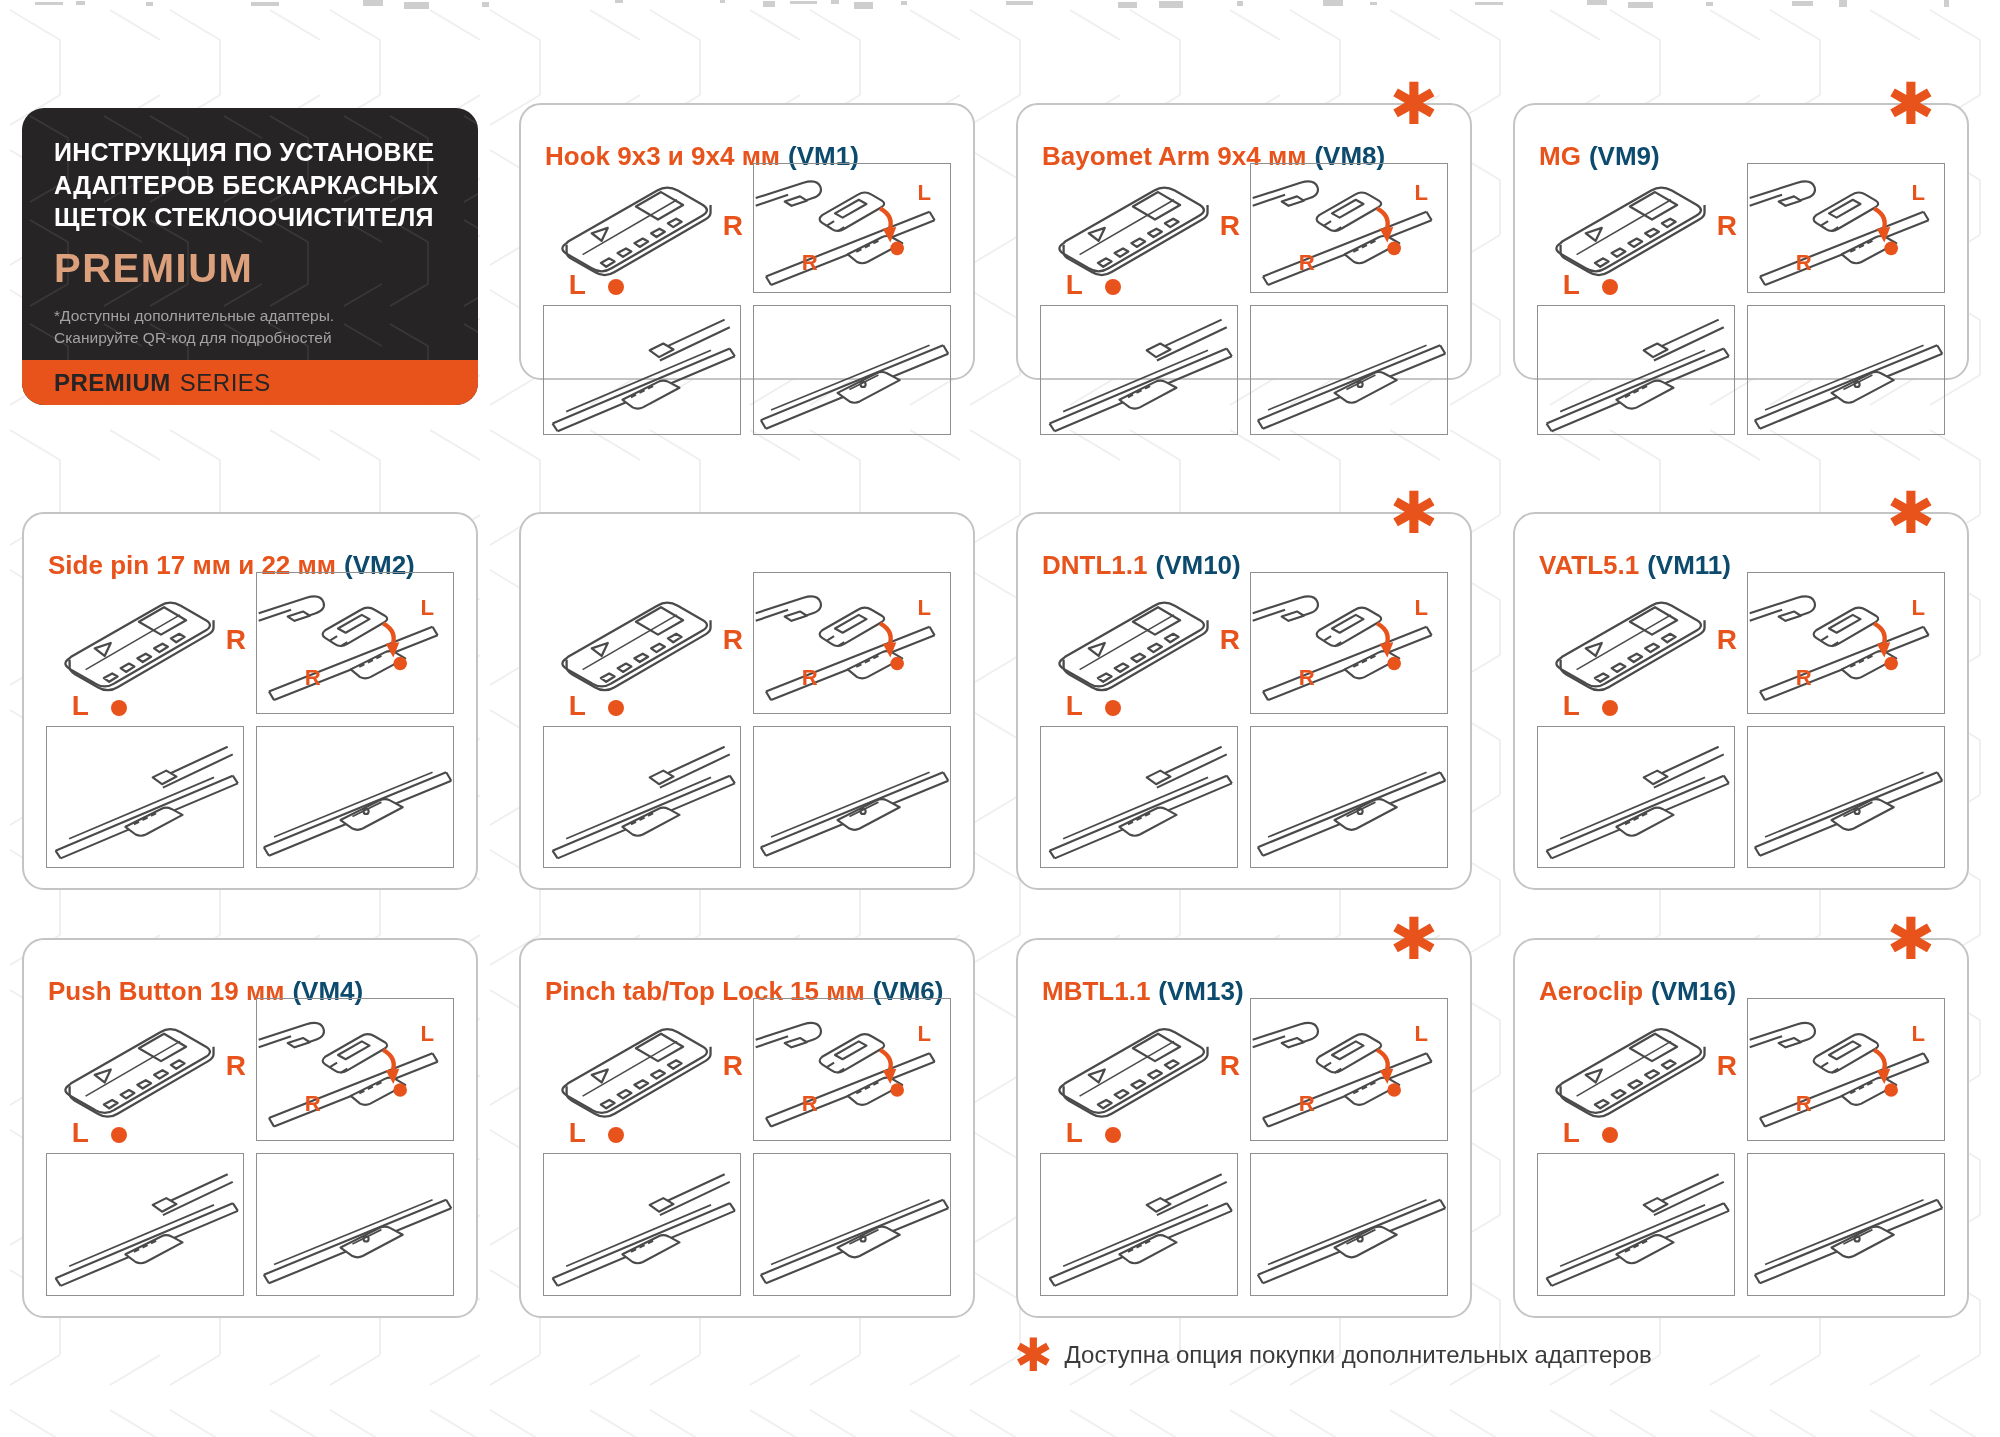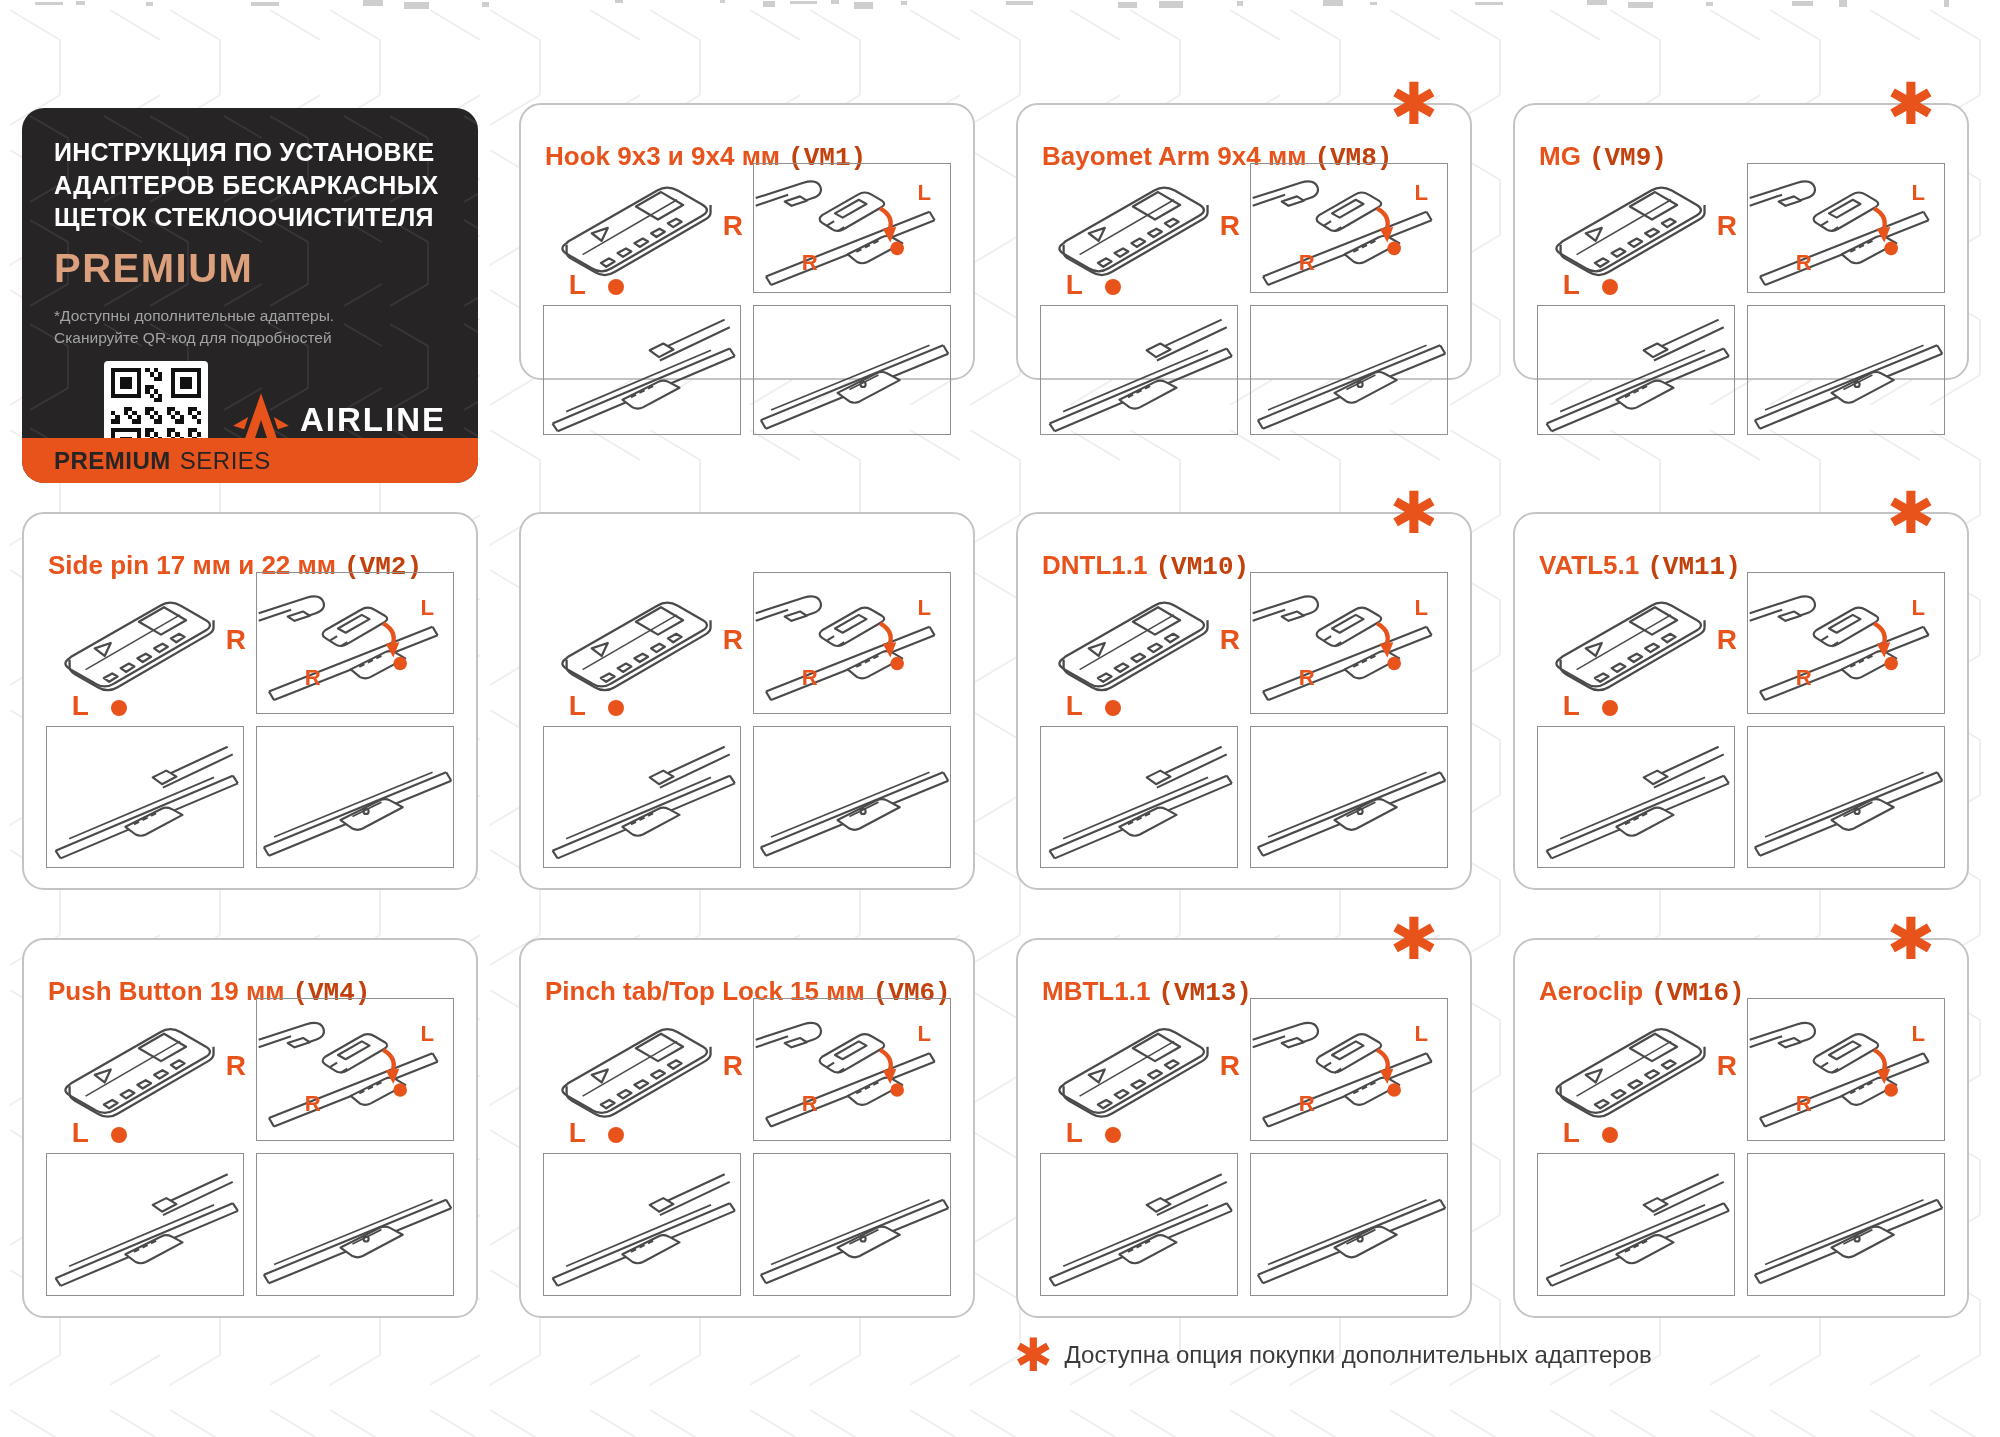--- a/index.html
+++ b/index.html
@@ -5,21 +5,21 @@
   html,body{margin:0;padding:0;}
   body{
     width:2000px;height:1437px;position:relative;background:#ffffff;
     font-family:"Liberation Sans","DejaVu Sans",sans-serif;overflow:hidden;
   }
   
   .bg-pattern{position:absolute;inset:0;z-index:0;}
   
   .top-sliver{position:absolute;left:0;top:0;width:2000px;height:12px;z-index:2;}
   
-  .card{position:absolute;left:22px;top:108px;width:456px;height:375px;background:#262424;
+  .card{position:absolute;left:22px;top:108px;width:456px;height:297px;background:#262424;
         border-radius:22px;overflow:hidden;z-index:3;color:#fff;}
   .card-pattern{position:absolute;inset:0;}
   .card-inner{position:relative;z-index:1;padding:28px 32px 0;}
   .card-title{font-size:25px;font-weight:bold;line-height:1.3;letter-spacing:.3px;}
   .card-premium{margin-top:12px;font-size:40px;font-weight:bold;color:#DCA07C;letter-spacing:1.5px;}
   .card-note{margin-top:14px;font-size:15.5px;line-height:1.45;color:#a3a3a3;}
   .card-mid{display:flex;align-items:flex-end;gap:24px;margin-top:12px;justify-content:flex-end;}
   .qr-box{width:104px;height:104px;background:#fff;border-radius:4px;padding:7px;box-sizing:border-box;flex:none;}
   .qr-box svg{width:100%;height:100%;display:block;}
   .logo{display:flex;align-items:center;gap:10px;margin-bottom:16px;}
@@ -29,21 +29,21 @@
             display:flex;align-items:center;padding:0 32px;z-index:2;
             color:#262424;font-size:24px;letter-spacing:.5px;}
   .card-bar .b{font-weight:bold;margin-right:9px;}
   
   .panel{position:absolute;width:456px;background:#fff;border:2px solid #C4C4C4;border-radius:22px;
          box-sizing:border-box;z-index:3;}
   .asterisk{position:absolute;top:-30px;right:32px;color:#E8531C;font-size:58px;line-height:1;
             font-family:"DejaVu Sans",sans-serif;z-index:4;}
   .panel-title{position:absolute;left:24px;top:14px;right:14px;font-size:26px;font-weight:bold;
                white-space:nowrap;color:#E8531C;}
-  .panel-title .t-vm{color:#c2410c;margin-left:8px;font-family:Liberation Mono, monospace;}
+  .panel-title .t-vm{color:#0c4a6e;margin-left:8px;}
   .cells{position:absolute;left:22px;right:22px;top:58px;bottom:20px;display:grid;
          grid-template-columns:1fr 1fr;grid-template-rows:1fr 1fr;gap:12px;}
   .cell{position:relative;box-sizing:border-box;}
   .cell.framed{border:1.5px solid #8F8F8F;}
   .cell svg{width:100%;height:100%;display:block;}
   .mk{position:absolute;font-size:28px;font-weight:bold;color:#E8531C;line-height:1;}
   .mk-r{right:-2px;top:38%;}
   .mk-l{left:13%;bottom:-6px;}
   .dot{position:absolute;left:33%;bottom:-2px;width:16px;height:16px;border-radius:50%;background:#E8531C;}
   .mk-t{font:bold 26px "Liberation Sans","DejaVu Sans",sans-serif;fill:#E8531C;}

